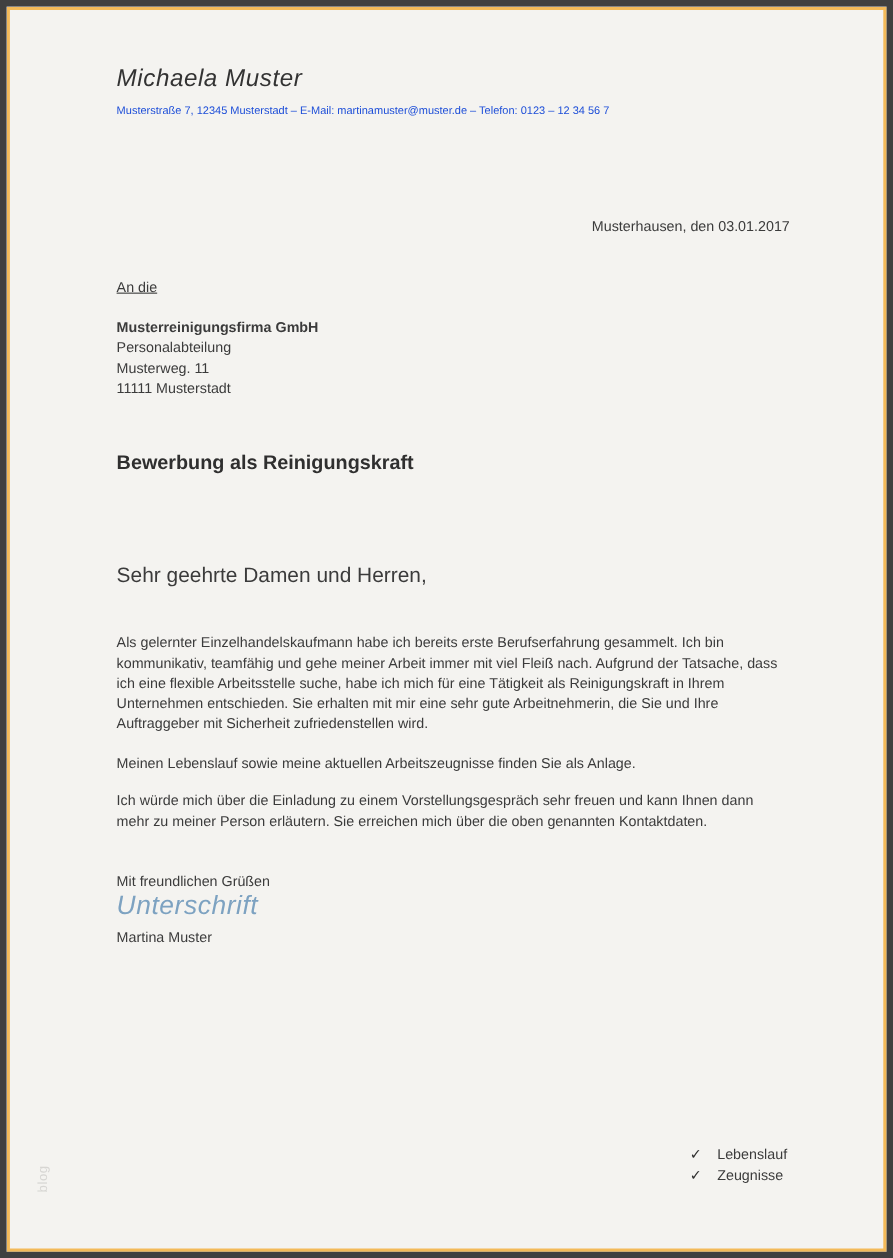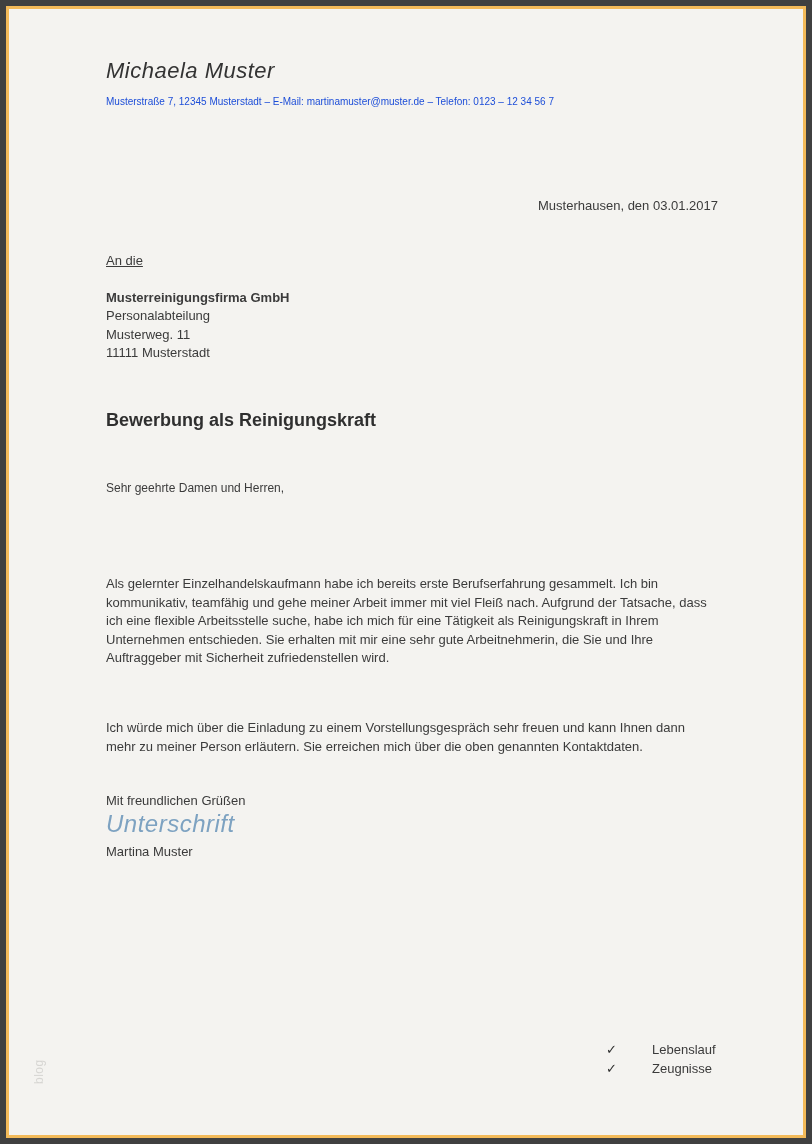--- a/index.html
+++ b/index.html
@@ -41,21 +41,21 @@
   .recipient { top: 246px; font-size: 13px; line-height: 18.5px; }
   .recipient .intro { text-decoration: underline; margin-bottom: 18px; }
   .recipient .company { font-weight: bold; }
 
   .subject {
     top: 404px;
     font-size: 18px;
     font-weight: bold;
     color: #2f2f2f;
   }
-  .salutation { top: 475px; font-size: 12px; }
+  .salutation { top: 507px; font-size: 19px; }
   .para { font-size: 13px; line-height: 18.6px; }
   .p1 { top: 513px; }
   .p2 { top: 569px; }
   .p3 { top: 679px; }
   .p4 { top: 713px; }
 
   .closing-regards { top: 787px; font-size: 13px; }
   .signature {
     top: 804px;
     font-size: 24px;
@@ -74,21 +74,21 @@
     text-decoration: underline;
     margin-bottom: 1px;
   }
   .att-row {
     display: flex;
     justify-content: flex-end;
     align-items: baseline;
     gap: 14px;
   }
   .att-row .check { font-size: 13px; color: #2f2f2f; }
-  .att-row .label { min-width: 66px; text-align: left; margin-left: 21px; }
+  .att-row .label { min-width: 66px; text-align: left; }
 
   .watermark {
     position: absolute;
     left: 26px;
     top: 1078px;
     transform: rotate(-90deg);
     transform-origin: left top;
     font-size: 12px;
     color: #d7d6d3;
     letter-spacing: 0.5px;
@@ -113,20 +113,21 @@
     <div>11111 Musterstadt</div>
   </div>
 
   <div class="abs subject">Bewerbung als Reinigungskraft</div>
 
   <div class="abs salutation">Sehr geehrte Damen und Herren,</div>
 
 
   <div class="abs para p2">Als gelernter Einzelhandelskaufmann habe ich bereits erste Berufserfahrung gesammelt. Ich bin kommunikativ, teamfähig und gehe meiner Arbeit immer mit viel Fleiß nach. Aufgrund der Tatsache, dass ich eine flexible Arbeitsstelle suche, habe ich mich für eine Tätigkeit als Reinigungskraft in Ihrem Unternehmen entschieden. Sie erhalten mit mir eine sehr gute Arbeitnehmerin, die Sie und Ihre Auftraggeber mit Sicherheit zufriedenstellen wird.</div>
 
+  <div class="abs para p3">Meinen Lebenslauf sowie meine aktuellen Arbeitszeugnisse finden Sie als Anlage.</div>
 
   <div class="abs para p4">Ich würde mich über die Einladung zu einem Vorstellungsgespräch sehr freuen und kann Ihnen dann mehr zu meiner Person erläutern. Sie erreichen mich über die oben genannten Kontaktdaten.</div>
 
   <div class="abs closing-regards">Mit freundlichen Grüßen</div>
 
   <div class="abs signature" style="color: rgb(125, 162, 193);">Unterschrift</div>
 
   <div class="abs signer-name">Martina Muster</div>
 
   <div class="abs attachments">

